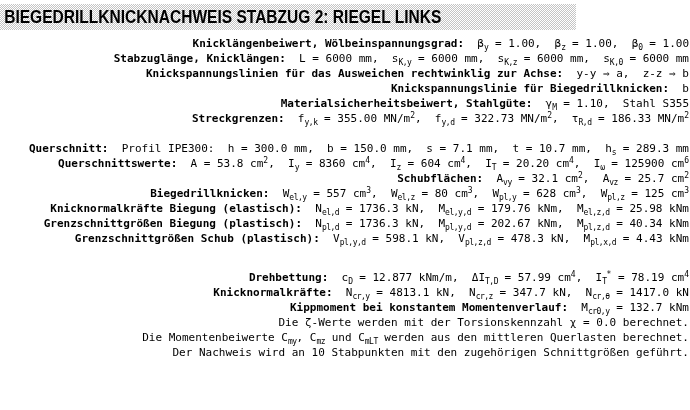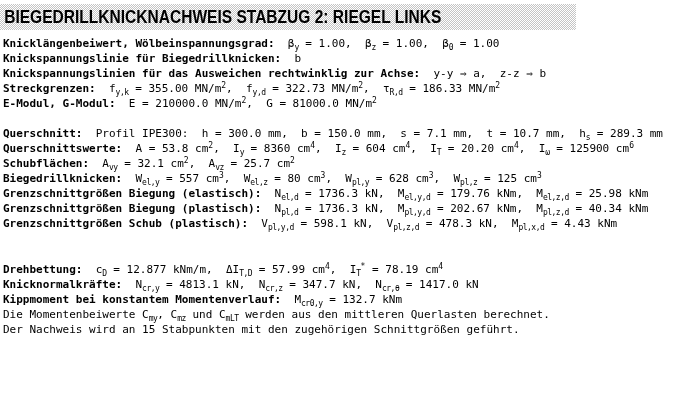--- a/index.html
+++ b/index.html
@@ -38,26 +38,27 @@
     transform: scaleX(0.84);
     transform-origin: 0 50%;
   }
   .report {
     position: absolute;
     left: 3px;
     top: 36px;
     width: 686px;
   }
   .section { margin: 0 0 15px 0; }
-  .section:nth-child(3) { margin-top: 31px; }
+  .section:nth-child(3) { margin-top: 24px; }
   .line {
     white-space: pre;
     font-size: 11px;
     line-height: 15px;
     height: 15px;
+    text-align: right;
   }
   .lbl { font-weight: bold; }
   .val { font-weight: normal; }
   .line sub {
     font-size: 8px;
     line-height: 0;
     position: relative;
     top: 3px;
     vertical-align: baseline;
     letter-spacing: -0.5px;
@@ -73,35 +74,37 @@
 </head>
 <body>
 
 <div class="page">
   <div class="title-bar">
     <div class="title-text">BIEGEDRILLKNICKNACHWEIS STABZUG 2: RIEGEL LINKS</div>
   </div>
   <div class="report">
       <div class="section">
         <div class="line"><span class="lbl">Knicklängenbeiwert, Wölbeinspannungsgrad:</span><span class="val">  β<sub>y</sub> = 1.00,  β<sub>z</sub> = 1.00,  β<sub>0</sub> = 1.00</span></div>
+        <div class="line"><span class="lbl">Stabzuglänge, Knicklängen:</span><span class="val">  L = 6000 mm,  s<sub>K,y</sub> = 6000 mm,  s<sub>K,z</sub> = 6000 mm,  s<sub>K,0</sub> = 6000 mm</span></div>
+        <div class="line"><span class="lbl">Knickspannungslinien für das Ausweichen rechtwinklig zur Achse:</span><span class="val">  y-y ⇒ a,  z-z ⇒ b</span></div>
         <div class="line"><span class="lbl">Knickspannungslinie für Biegedrillknicken:</span><span class="val">  b</span></div>
-        <div class="line"><span class="lbl">Knickspannungslinien für das Ausweichen rechtwinklig zur Achse:</span><span class="val">  y-y ⇒ a,  z-z ⇒ b</span></div>
+        <div class="line"><span class="lbl">Materialsicherheitsbeiwert, Stahlgüte:</span><span class="val">  γ<sub>M</sub> = 1.10,  Stahl S355</span></div>
         <div class="line"><span class="lbl">Streckgrenzen:</span><span class="val">  f<sub>y,k</sub> = 355.00 MN/m<sup>2</sup>,  f<sub>y,d</sub> = 322.73 MN/m<sup>2</sup>,  τ<sub>R,d</sub> = 186.33 MN/m<sup>2</sup></span></div>
-        <div class="line"><span class="lbl">E-Modul, G-Modul:</span><span class="val">  E = 210000.0 MN/m<sup>2</sup>,  G = 81000.0 MN/m<sup>2</sup></span></div>
       </div>
       <div class="section">
         <div class="line"><span class="lbl">Querschnitt:</span><span class="val">  Profil IPE300:  h = 300.0 mm,  b = 150.0 mm,  s = 7.1 mm,  t = 10.7 mm,  h<sub>s</sub> = 289.3 mm</span></div>
         <div class="line"><span class="lbl">Querschnittswerte:</span><span class="val">  A = 53.8 cm<sup>2</sup>,  I<sub>y</sub> = 8360 cm<sup>4</sup>,  I<sub>z</sub> = 604 cm<sup>4</sup>,  I<sub>T</sub> = 20.20 cm<sup>4</sup>,  I<sub>ω</sub> = 125900 cm<sup>6</sup></span></div>
         <div class="line"><span class="lbl">Schubflächen:</span><span class="val">  A<sub>vy</sub> = 32.1 cm<sup>2</sup>,  A<sub>vz</sub> = 25.7 cm<sup>2</sup></span></div>
         <div class="line"><span class="lbl">Biegedrillknicken:</span><span class="val">  W<sub>el,y</sub> = 557 cm<sup>3</sup>,  W<sub>el,z</sub> = 80 cm<sup>3</sup>,  W<sub>pl,y</sub> = 628 cm<sup>3</sup>,  W<sub>pl,z</sub> = 125 cm<sup>3</sup></span></div>
-        <div class="line"><span class="lbl">Grenzschnittgrößen Biegung (elastisch):</span><span class="val">  N<sub>el,d</sub> = 1736.3 kN,  M<sub>el,y,d</sub> = 179.76 kNm,  M<sub>el,z,d</sub> = 25.98 kNm</span></div>
+        <div class="line"><span class="lbl">Knicknormalkräfte Biegung (elastisch):</span><span class="val">  N<sub>el,d</sub> = 1736.3 kN,  M<sub>el,y,d</sub> = 179.76 kNm,  M<sub>el,z,d</sub> = 25.98 kNm</span></div>
         <div class="line"><span class="lbl">Grenzschnittgrößen Biegung (plastisch):</span><span class="val">  N<sub>pl,d</sub> = 1736.3 kN,  M<sub>pl,y,d</sub> = 202.67 kNm,  M<sub>pl,z,d</sub> = 40.34 kNm</span></div>
         <div class="line"><span class="lbl">Grenzschnittgrößen Schub (plastisch):</span><span class="val">  V<sub>pl,y,d</sub> = 598.1 kN,  V<sub>pl,z,d</sub> = 478.3 kN,  M<sub>pl,x,d</sub> = 4.43 kNm</span></div>
       </div>
       <div class="section">
         <div class="line"><span class="lbl">Drehbettung:</span><span class="val">  c<sub>D</sub> = 12.877 kNm/m,  ΔI<sub>T,D</sub> = 57.99 cm<sup>4</sup>,  I<sub>T</sub><sup>*</sup> = 78.19 cm<sup>4</sup></span></div>
         <div class="line"><span class="lbl">Knicknormalkräfte:</span><span class="val">  N<sub>cr,y</sub> = 4813.1 kN,  N<sub>cr,z</sub> = 347.7 kN,  N<sub>cr,θ</sub> = 1417.0 kN</span></div>
         <div class="line"><span class="lbl">Kippmoment bei konstantem Momentenverlauf:</span><span class="val">  M<sub>cr0,y</sub> = 132.7 kNm</span></div>
+        <div class="line"><span class="val">Die ζ-Werte werden mit der Torsionskennzahl χ = 0.0 berechnet.</span></div>
         <div class="line"><span class="val">Die Momentenbeiwerte C<sub>my</sub>, C<sub>mz</sub> und C<sub>mLT</sub> werden aus den mittleren Querlasten berechnet.</span></div>
-        <div class="line"><span class="val">Der Nachweis wird an 15 Stabpunkten mit den zugehörigen Schnittgrößen geführt.</span></div>
+        <div class="line"><span class="val">Der Nachweis wird an 10 Stabpunkten mit den zugehörigen Schnittgrößen geführt.</span></div>
       </div>
     </div>
 </div>
 
 </body></html>

